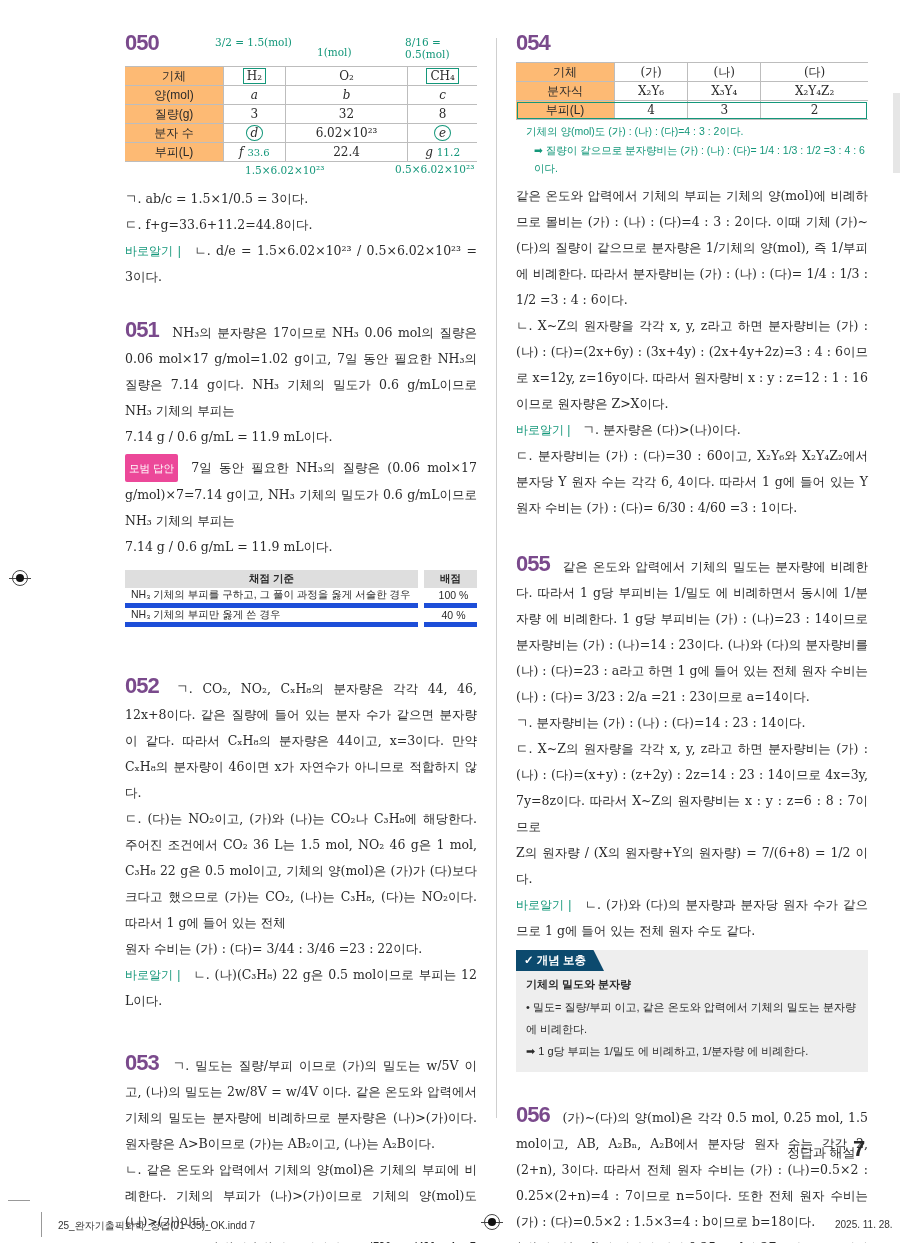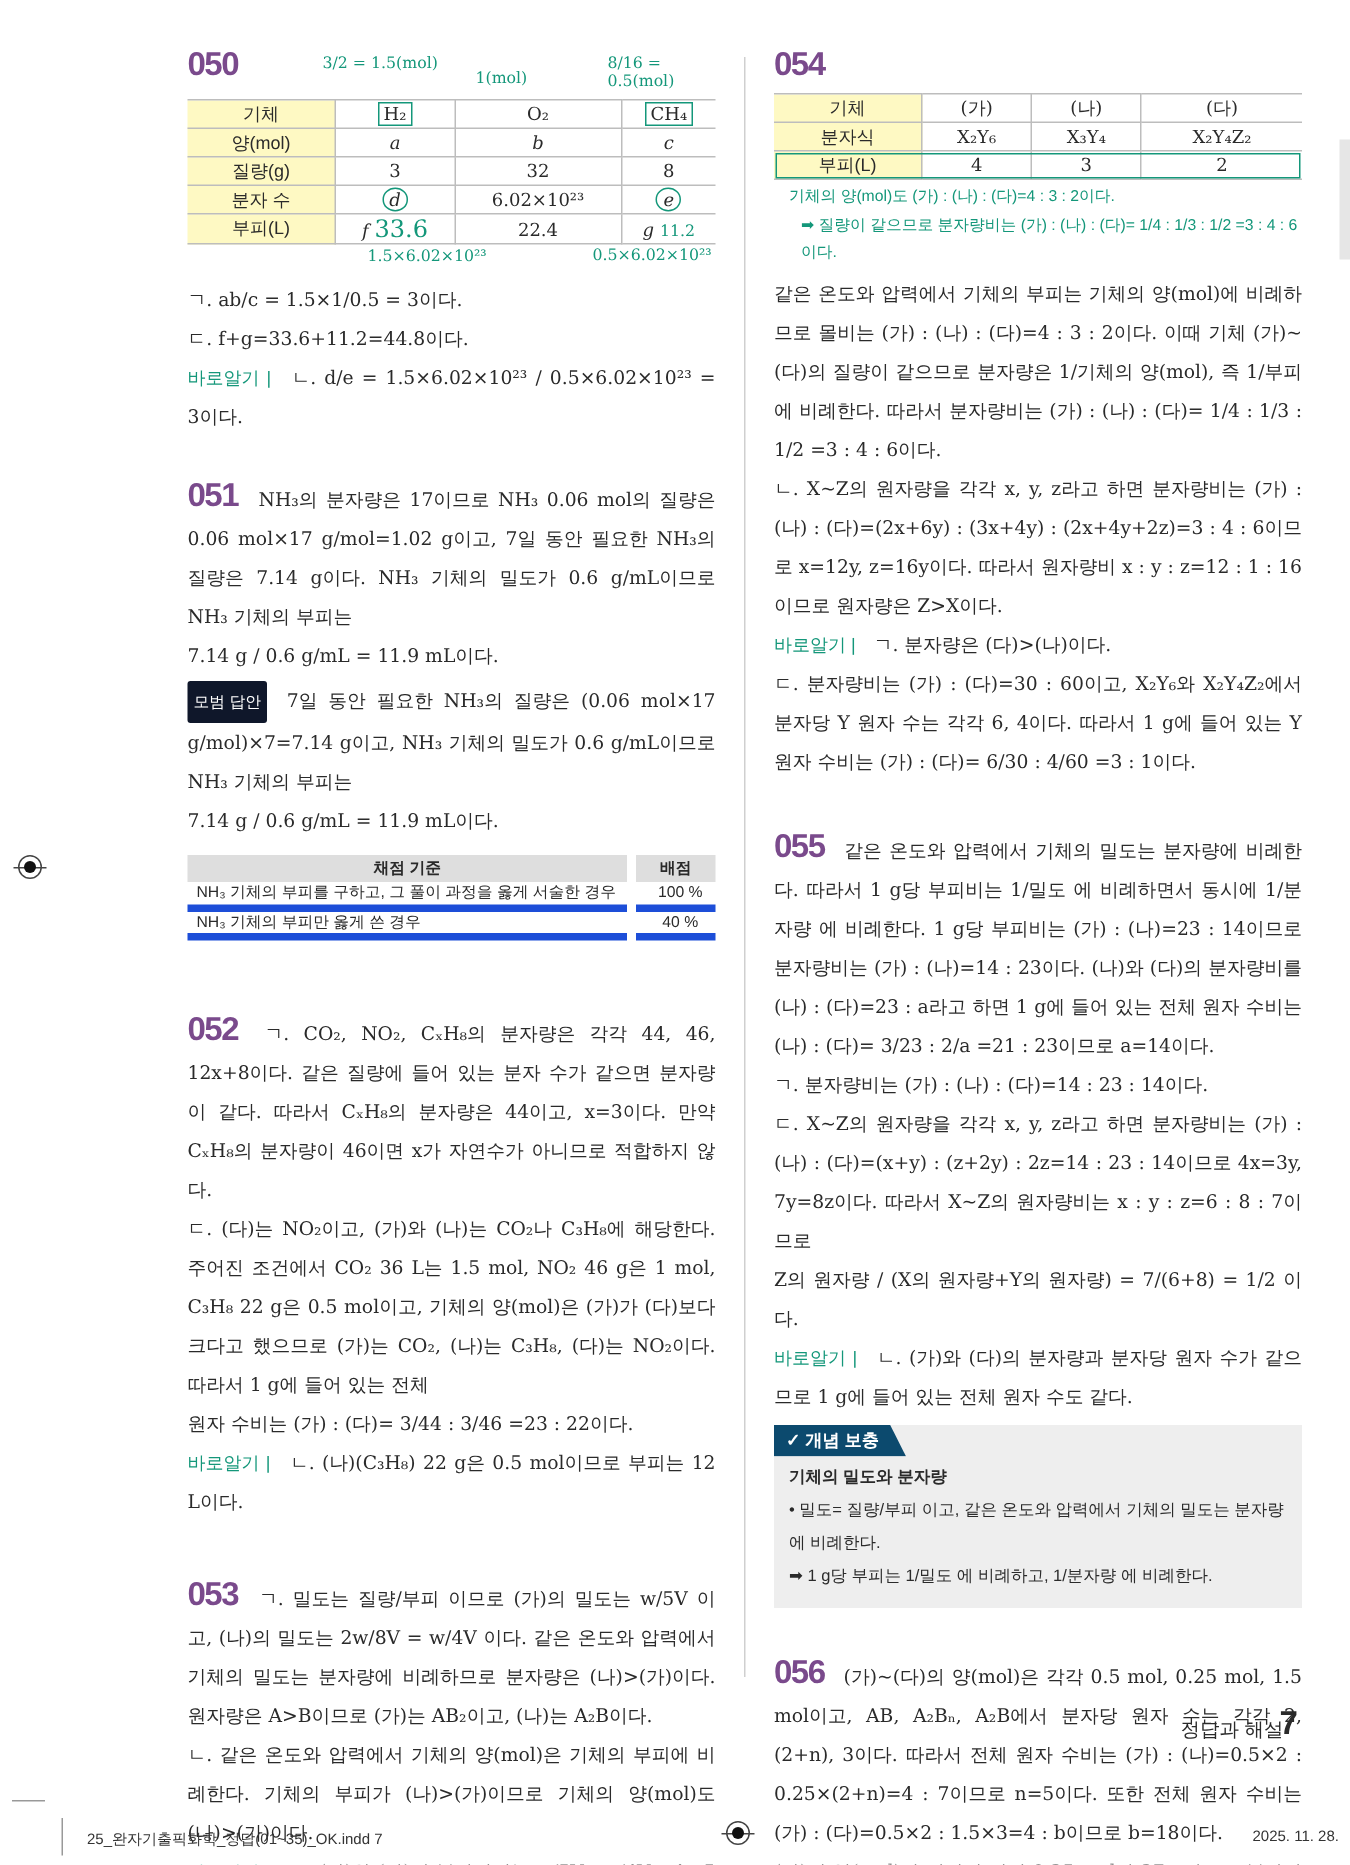--- a/index.html
+++ b/index.html
@@ -10,26 +10,26 @@
   .col-left { left: 125px; width: 352px; }
   .col-right { left: 516px; width: 352px; }
   .divider { position: absolute; left: 496px; top: 38px; width: 1px; height: 1080px; background: #cfcfcf; }
 
   .qnum { font-family: "Liberation Sans", sans-serif; font-weight: bold; font-size: 22px; color: #7a4a8c; letter-spacing: -1px; margin-right: 8px; display: inline-block; }
 
   p.line { line-height: 26px; font-size: 12.5px; text-align: justify; }
 
   .green { color: #14977a; }
   .label-green { font-family: "Liberation Sans", sans-serif; font-weight: normal; color: #14977a; font-size: 12px; margin-right: 8px; }
-  .badge { display: inline-block; background: #0f172a; color: #fff; font-family: "Liberation Sans", sans-serif; font-size: 10.5px; padding: 1px 4px; border-radius: 2px; margin-right: 6px; }
+  .badge { display: inline-block; background: #ec4899; color: #fff; font-family: "Liberation Sans", sans-serif; font-size: 10.5px; padding: 1px 4px; border-radius: 2px; margin-right: 6px; }
   i { font-style: italic; }
 
   table.data { border-collapse: collapse; width: 100%; font-size: 12px; }
   table.data td, table.data th { border-bottom: 1px solid #bdbdbd; text-align: center; height: 19px; font-weight: normal; }
-  table.data th { background: #fef9c3; font-family: "Liberation Sans", sans-serif; width: 28%; border-right: 1px solid #bdbdbd; }
+  table.data th { background: #fdba74; font-family: "Liberation Sans", sans-serif; width: 28%; border-right: 1px solid #bdbdbd; }
   table.data td { border-right: 1px solid #bdbdbd; }
   table.data td:last-child { border-right: none; }
   table.data tr:first-child td, table.data tr:first-child th { border-top: 1px solid #bdbdbd; }
 
   .anno { font-size: 10.5px; color: #14977a; }
 
   table.score { border-collapse: collapse; width: 100%; font-size: 10.5px; font-family: "Liberation Sans", sans-serif; }
   table.score th { background: #dedede; font-weight: bold; height: 18px; }
   table.score td { height: 17px; border-bottom: 5px solid #1d4ed8; padding-left: 6px; }
   table.score td.pct, table.score th.pct { text-align: center; width: 56px; border-left: 6px solid #fff; }
@@ -83,21 +83,21 @@
         <td>8</td>
       </tr>
       <tr>
         <th>분자 수</th>
         <td><i style="border:1px solid #14977a;border-radius:50%;padding:0 4px;">d</i></td>
         <td>6.02×10²³</td>
         <td><i style="border:1px solid #14977a;border-radius:50%;padding:0 4px;">e</i></td>
       </tr>
       <tr>
         <th>부피(L)</th>
-        <td><i>f</i> <span class="green" style="font-size:16px;">33.6</span></td>
+        <td><i>f</i> <span class="green" style="font-size:10px;">33.6</span></td>
         <td>22.4</td>
         <td><i>g</i> <span class="green" style="font-size:10.5px;">11.2</span></td>
       </tr>
     </tbody>
       </table>
     <div style="position:relative;height:16px;">
       <span class="anno" style="position:absolute;left:120px;top:2px;">1.5×6.02×10²³</span>
       <span class="anno" style="position:absolute;left:270px;top:1px;">0.5×6.02×10²³</span>
     </div>
     <p class="line" style="margin-top:8px;">ㄱ. ab/c = 1.5×1/0.5 = 3이다.</p>

